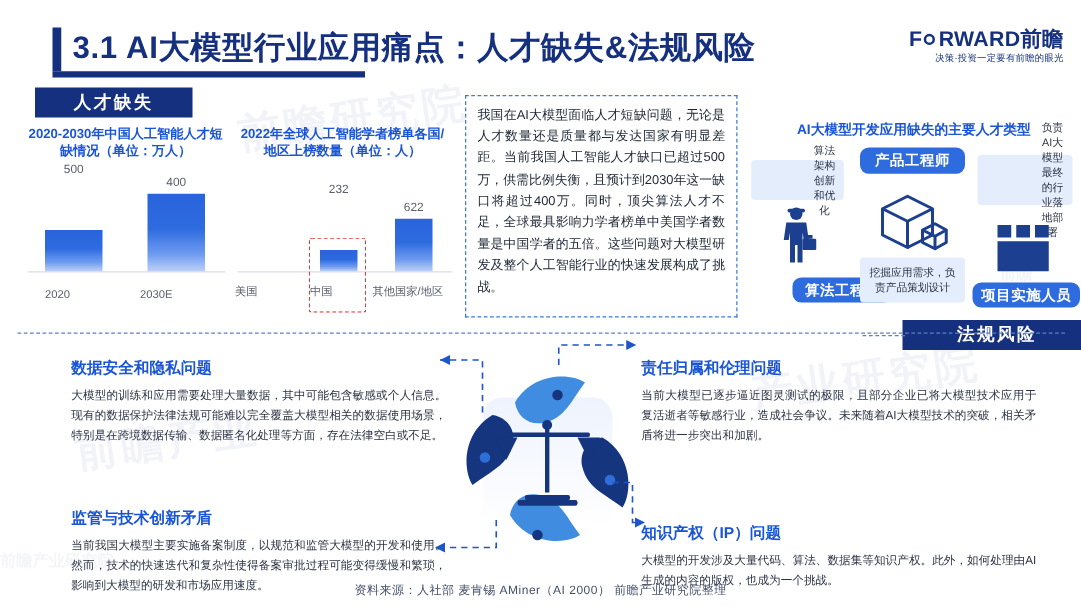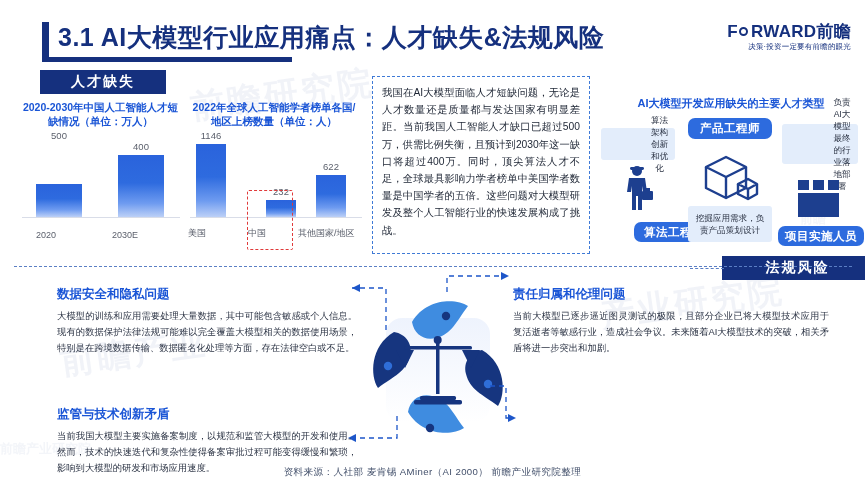--- a/index.html
+++ b/index.html
@@ -26,21 +26,21 @@
   .logo{position:absolute;right:14px;top:4px;text-align:right;}
   .logo-main{font-size:17px;font-weight:bold;color:#15307e;letter-spacing:.3px;line-height:19px;white-space:nowrap;}
   .logo-o{display:inline-block;position:relative;width:13px;}
   .logo-o:before{content:"";position:absolute;left:1px;top:5px;width:9px;height:9px;border:2px solid #15307e;border-radius:50%;box-sizing:border-box;}
   .logo-sub{font-size:7.5px;color:#15307e;letter-spacing:.2px;margin-top:1px;white-space:nowrap;}
   .hdr-underline{position:absolute;left:42px;top:57px;width:250px;height:5px;background:#15307e;}
 
   
   .chip{position:absolute;background:#15307e;color:#fff;font-weight:bold;font-size:14px;
         display:flex;align-items:center;justify-content:center;letter-spacing:2px;}
-  #chip-talent{left:40px;top:70px;width:126px;height:24px;text-align:center;}
+  #chip-talent{left:28px;top:70px;width:126px;height:24px;text-align:center;}
   #chip-law{left:722px;top:256px;width:151px;height:24px;}
 
   
   .chart-title{position:absolute;text-align:center;font-size:10.5px;font-weight:bold;
                color:#1a55d6;line-height:14px;}
   #chart1-title{left:18px;top:100px;width:165px;}
   #chart2-title{left:190px;top:100px;width:168px;}
 
   .chart{position:absolute;}
   #chart1{left:22px;top:130px;width:158px;height:110px;}
@@ -129,25 +129,21 @@
         <div class="bar" style="height:62px;"></div>
       </div>
     </div>
     <div class="xlab" style="left:14px;width:46px;">2020</div>
     <div class="xlab" style="left:90px;width:58px;">2030E</div>
   </div>
 
   <div class="chart-title" id="chart2-title">2022年全球人工智能学者榜单各国/地区上榜数量（单位：人）</div>
   <div class="chart" id="chart2">
     <div class="plot">
-      <div class="bar-slot" style="left:6px;width:30px;">
-        <div class="bar-val">1146</div>
-        <div class="bar" style="height:74px;"></div>
-      </div>
-      <div class="bar-slot" style="left:76px;width:30px;">
+      <div class="bar-slot" style="left:66px;width:30px;gap:40px;">
         <div class="bar-val">232</div>
         <div class="bar" style="height:17px;"></div>
       </div>
       <div class="bar-slot" style="left:126px;width:30px;">
         <div class="bar-val">622</div>
         <div class="bar" style="height:42px;"></div>
       </div>
     </div>
     <div class="xlab" style="left:-2px;width:46px;">美国</div>
     <div class="xlab" style="left:58px;width:46px;">中国</div>
@@ -260,16 +256,20 @@
   <div class="q" id="q2">
     <div class="q-title">责任归属和伦理问题</div>
     <div class="q-body">当前大模型已逐步逼近图灵测试的极限，且部分企业已将大模型技术应用于复活逝者等敏感行业，造成社会争议。未来随着AI大模型技术的突破，相关矛盾将进一步突出和加剧。</div>
   </div>
 
   <div class="q" id="q3">
     <div class="q-title">监管与技术创新矛盾</div>
     <div class="q-body">当前我国大模型主要实施备案制度，以规范和监管大模型的开发和使用。然而，技术的快速迭代和复杂性使得备案审批过程可能变得缓慢和繁琐，影响到大模型的研发和市场应用速度。</div>
   </div>
 
+  <div class="q" id="q4">
+    <div class="q-title">知识产权（IP）问题</div>
+    <div class="q-body">大模型的开发涉及大量代码、算法、数据集等知识产权。此外，如何处理由AI生成的内容的版权，也成为一个挑战。</div>
+  </div>
 
   <div id="source">资料来源：人社部 麦肯锡 AMiner（AI 2000） 前瞻产业研究院整理</div>
 
 </div>
 
 </body></html>

